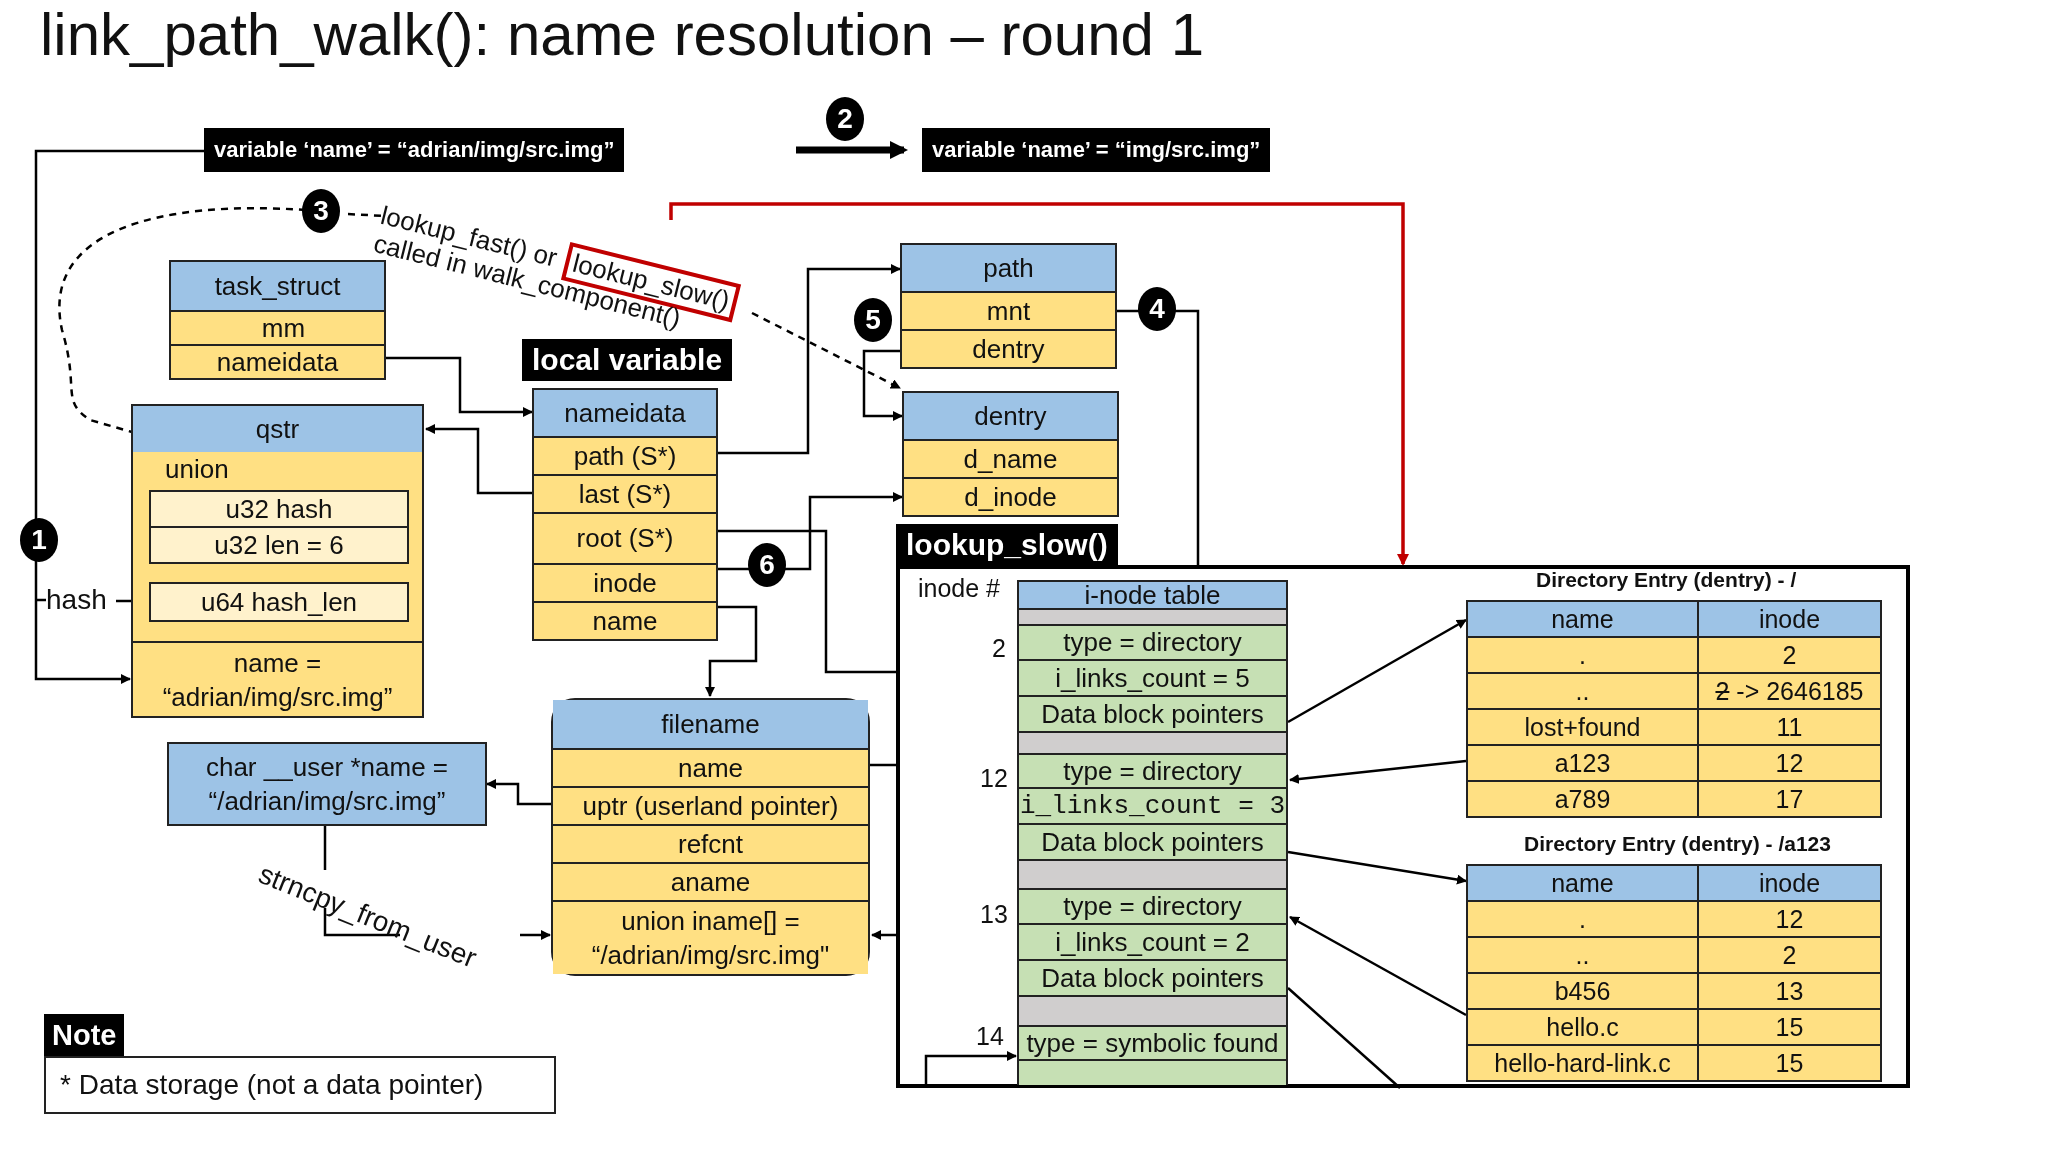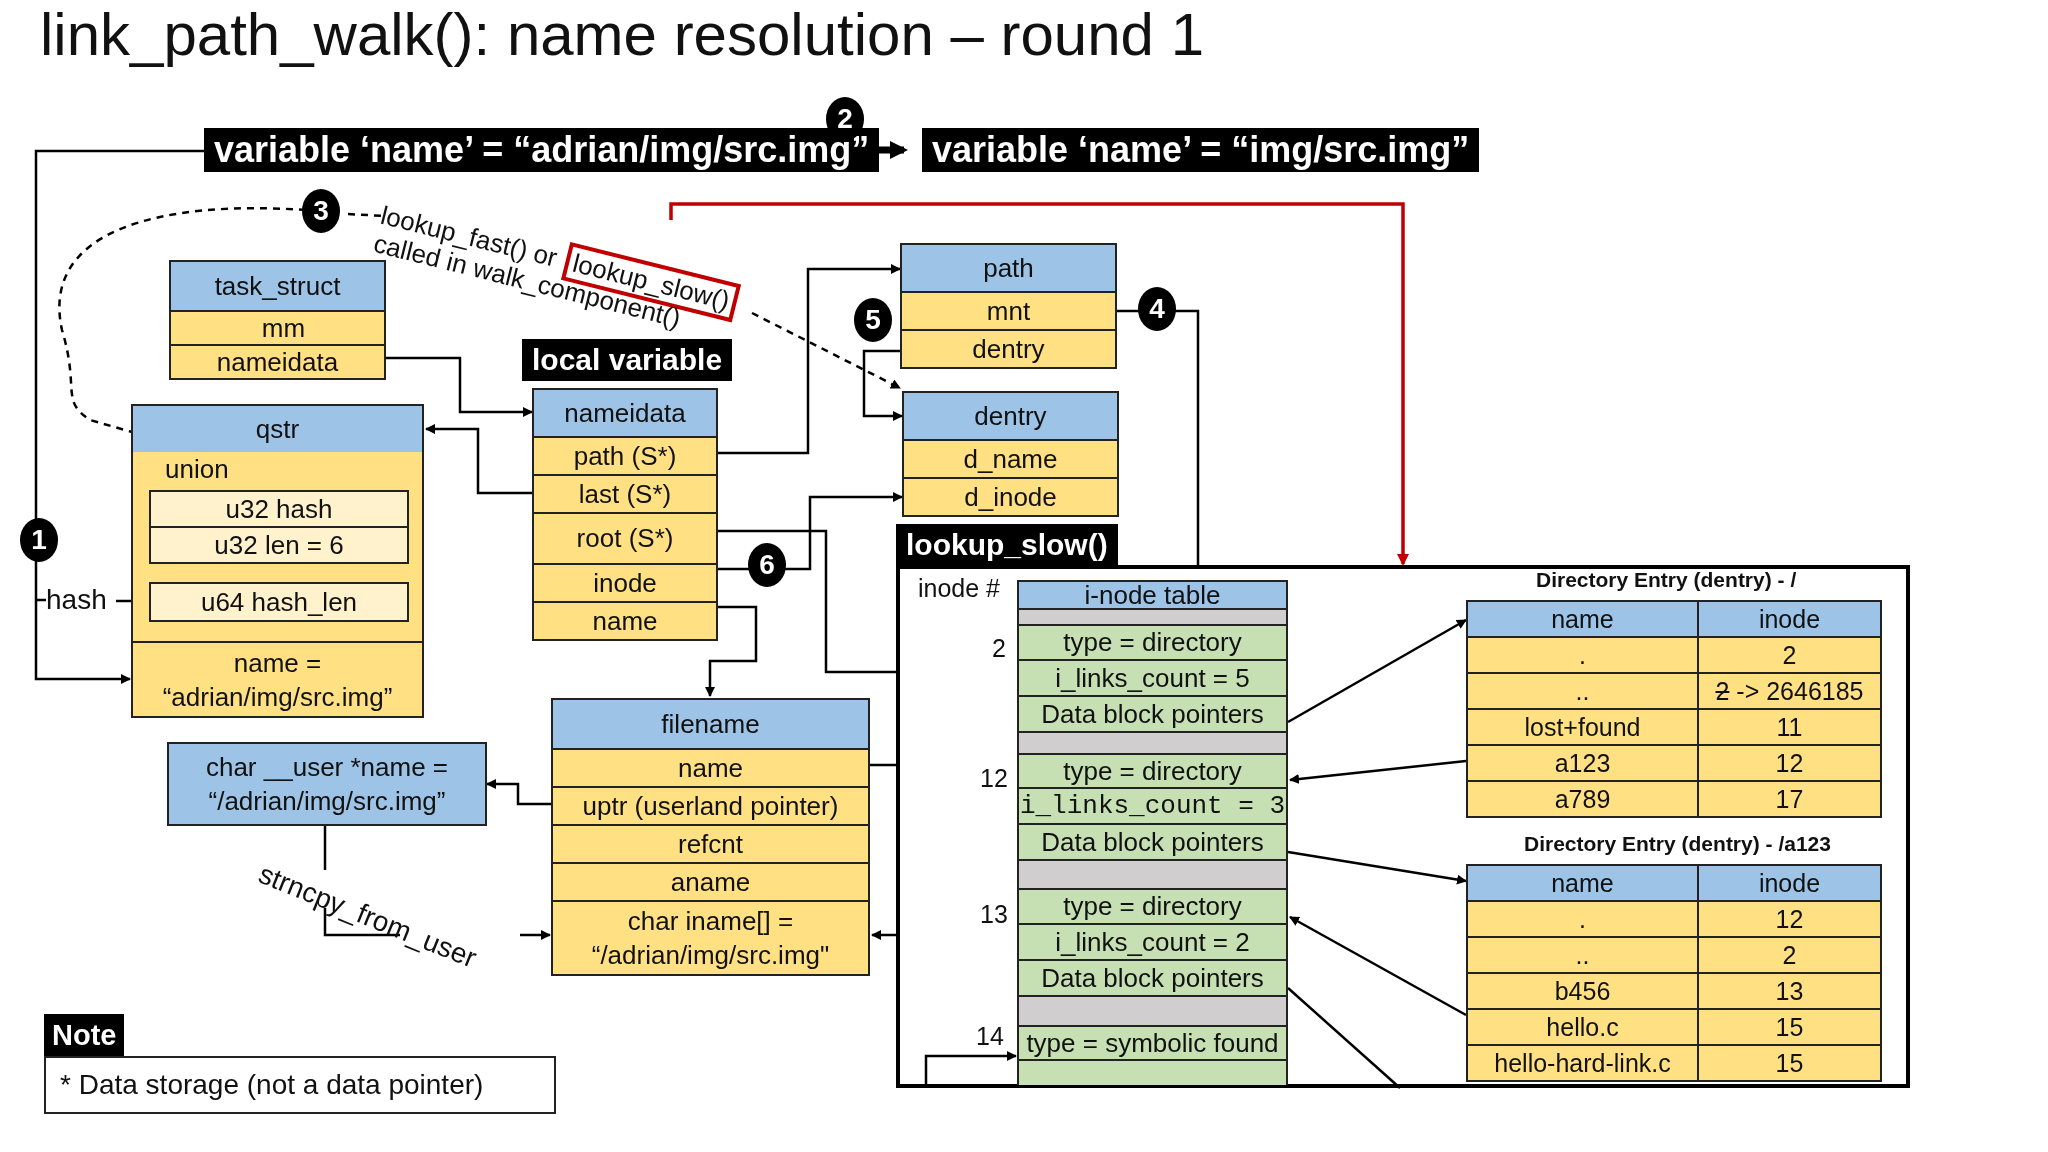--- a/index.html
+++ b/index.html
@@ -1,19 +1,19 @@
 <!DOCTYPE html>
 <html><head>
 <meta charset="utf-8">
 <style>
   html,body{margin:0;padding:0;background:#fff;}
   body{width:2048px;height:1152px;position:relative;overflow:hidden;font-family:"Liberation Sans","DejaVu Sans",sans-serif;color:#111;}
   .abs{position:absolute;}
   .title{left:40px;top:0px;font-size:60px;font-weight:normal;letter-spacing:0px;white-space:nowrap;color:#111;}
-  .blk{position:absolute;background:#000;color:#fff;font-weight:bold;font-size:36px;padding:0 10px;line-height:44px;white-space:nowrap;}
+  .blk{position:absolute;background:#000;color:#fff;font-weight:bold;font-size:22px;padding:0 10px;line-height:44px;white-space:nowrap;}
   .badge{position:absolute;width:38px;height:44px;border-radius:50%;background:#000;color:#fff;font-weight:bold;font-size:28px;display:flex;align-items:center;justify-content:center;}
   .struct{position:absolute;border:2px solid #222;box-sizing:border-box;}
   .struct .row{box-sizing:border-box;border-top:2px solid #222;text-align:center;font-size:26px;display:flex;align-items:center;justify-content:center;}
   .struct .row:first-child{border-top:none;}
   .hdr{background:#9dc3e6;}
   .fld{background:#ffe083;}
   .grn{background:#c6e0b4;}
   .gry{background:#d0cece;}
   .inner{background:#fff2cc;border:2px solid #222;box-sizing:border-box;position:absolute;font-size:26px;display:flex;align-items:center;justify-content:center;}
   .lbl{position:absolute;font-size:24px;white-space:nowrap;}
@@ -142,28 +142,28 @@
   <div class="row fld" style="height:38px;">mnt</div>
   <div class="row fld" style="height:38px;">dentry</div>
 </div>
 
 <div class="struct" style="left:902px;top:391px;width:217px;">
   <div class="row hdr" style="height:46px;">dentry</div>
   <div class="row fld" style="height:38px;">d_name</div>
   <div class="row fld" style="height:38px;">d_inode</div>
 </div>
 
-<div class="struct" style="left:551px;top:698px;width:319px;">
+<div class="struct" style="left:551px;top:698px;width:319px;border-radius:24px;">
   <div class="row hdr" style="height:48px;">filename</div>
   <div class="row fld" style="height:38px;">name</div>
   <div class="row fld" style="height:38px;">uptr (userland pointer)</div>
   <div class="row fld" style="height:38px;">refcnt</div>
   <div class="row fld" style="height:38px;">aname</div>
   <div class="row fld" style="height:74px;flex-direction:column;line-height:34px;">
-    <span>char iname[] =</span>
+    <span>union iname[] =</span>
     <span>“/adrian/img/src.img"</span>
   </div>
 </div>
 
 <div class="struct" style="left:167px;top:742px;width:320px;height:84px;background:#9dc3e6;display:flex;flex-direction:column;align-items:center;justify-content:center;font-size:26px;line-height:34px;">
   <span>char __user *name =</span>
   <span>“/adrian/img/src.img”</span>
 </div>
 
 <div class="lbl" style="left:266px;top:858px;font-size:28px;transform:rotate(22deg);transform-origin:left top;">strncpy_from_user</div>

